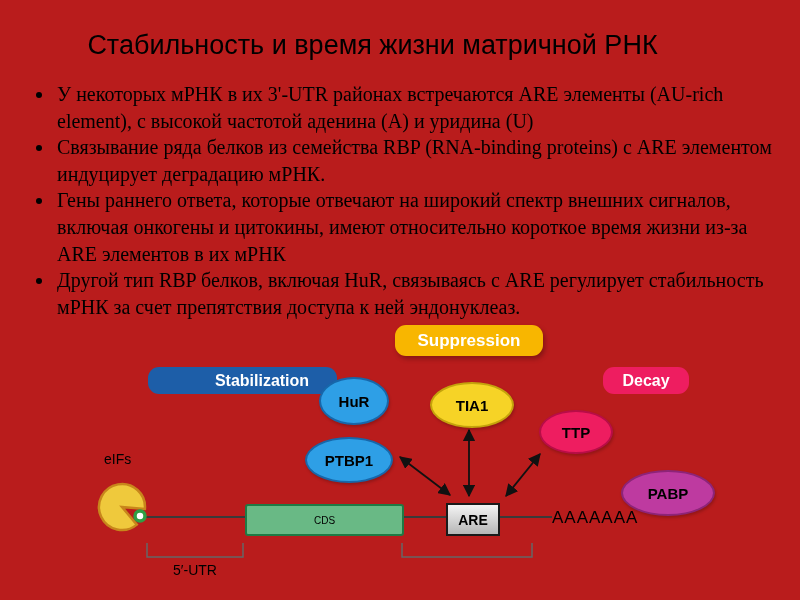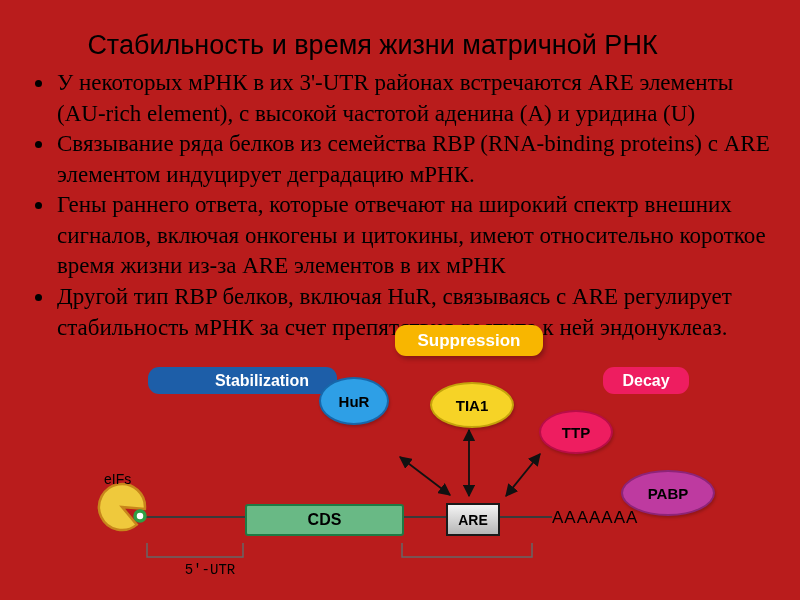--- a/index.html
+++ b/index.html
@@ -6,23 +6,23 @@
   .slide {
     position:relative; width:800px; height:600px; background:#b91c1c;
     overflow:hidden; font-family:"Liberation Sans", sans-serif; color:#000;
   }
   .title {
     position:absolute; top:30px; left:0; width:745px; margin:0;
     text-align:center; font-size:27px; font-weight:400; color:#000;
     font-family:"Liberation Sans", sans-serif;
   }
   .bullets {
-    position:absolute; top:68px; left:30px; width:732px; margin:0;
+    position:absolute; top:81px; left:30px; width:732px; margin:0;
     padding:0 0 0 25px; list-style:disc outside;
-    font-family:"Liberation Serif", serif; font-size:23px; line-height:1.33;
+    font-family:"Liberation Serif", serif; font-size:20px; line-height:1.33;
   }
   .bullets li { margin:0; padding-left:2px; }
 
   .diagram { position:absolute; left:0; top:320px; width:800px; height:280px; }
   .diagram svg { position:absolute; left:0; top:0; }
 
   .tag {
     position:absolute; display:flex; align-items:center; justify-content:center;
     color:#fff; font-weight:bold; font-family:"Liberation Sans", sans-serif;border-radius:11px;
   }
@@ -35,35 +35,35 @@
     position:absolute; border-radius:50%; display:flex; align-items:center;
     justify-content:center; font-weight:bold; font-size:15px; color:#000;
     border:2px solid transparent; box-shadow:1px 2px 3px rgba(0,0,0,.2);
   }
   .hur   { left:319px; top:57px;  width:66px; height:44px; background:#2e9fe6; border-color:#1767aa; }
   .tia1  { left:430px; top:62px;  width:80px; height:42px; background:#f6d326; border-color:#c5a30b; }
   .ttp   { left:539px; top:90px;  width:70px; height:40px; background:#ee1d60; border-color:#b80d47; }
   .ptbp1 { left:305px; top:117px; width:84px; height:42px; background:#2e9fe6; border-color:#1767aa; }
   .pabp  { left:621px; top:150px; width:90px; height:42px; background:#be3aa0; border-color:#8d2478; }
 
-  .eifs-label { position:absolute; left:104px; top:131px; font-size:14px;margin-top:20px; }
+  .eifs-label { position:absolute; left:104px; top:131px; font-size:14px; }
 
   .cds {
     position:absolute; left:245px; top:184px; width:155px; height:28px;
     background:#69b985; border:2px solid #1f7a44; border-radius:3px;
-    display:flex; align-items:center; justify-content:center; font-weight:bold; font-size:16px;
+    display:flex; align-items:center; justify-content:center; font-weight:normal; font-size:10px;
   }
   .are {
     position:absolute; left:446px; top:183px; width:50px; height:29px;
     background:linear-gradient(180deg,#f4f4f4,#b6b6b6); border:2px solid #1a1a1a;
     display:flex; align-items:center; justify-content:center; font-weight:bold; font-size:14px;
   }
   .polya { position:absolute; left:552px; top:188px; font-size:17px; letter-spacing:1px; }
   .utr-label { position:absolute; text-align:center; font-size:14px; }
-  .utr5 { left:162px; top:242px; width:96px;font-family:Liberation Mono, monospace; }
+  .utr5 { left:147px; top:242px; width:96px; }
   .utr3 { left:402px; top:242px; width:130px; }
 </style>
 </head>
 <body>
 
 <div class="slide">
 
   <h1 class="title">Стабильность и время жизни матричной РНК</h1>
 
   <ul class="bullets">
@@ -95,20 +95,21 @@
       <path d="M402,223 V237 H532 V223" fill="none" stroke="#666" stroke-width="1.5"></path>
     </svg>
 
     <div class="tag suppression">Suppression</div>
     <div class="tag stabilization">Stabilization</div>
     <div class="tag decay">Decay</div>
 
     <div class="ellipse hur">HuR</div>
     <div class="ellipse tia1">TIA1</div>
     <div class="ellipse ttp">TTP</div>
+    <div class="ellipse ptbp1">PTBP1</div>
     <div class="ellipse pabp">PABP</div>
 
     <div class="eifs-label">eIFs</div>
 
     <div class="cds">CDS</div>
     <div class="are">ARE</div>
     <div class="polya">AAAAAAA</div>
 
     <div class="utr-label utr5">5′-UTR</div>
 

